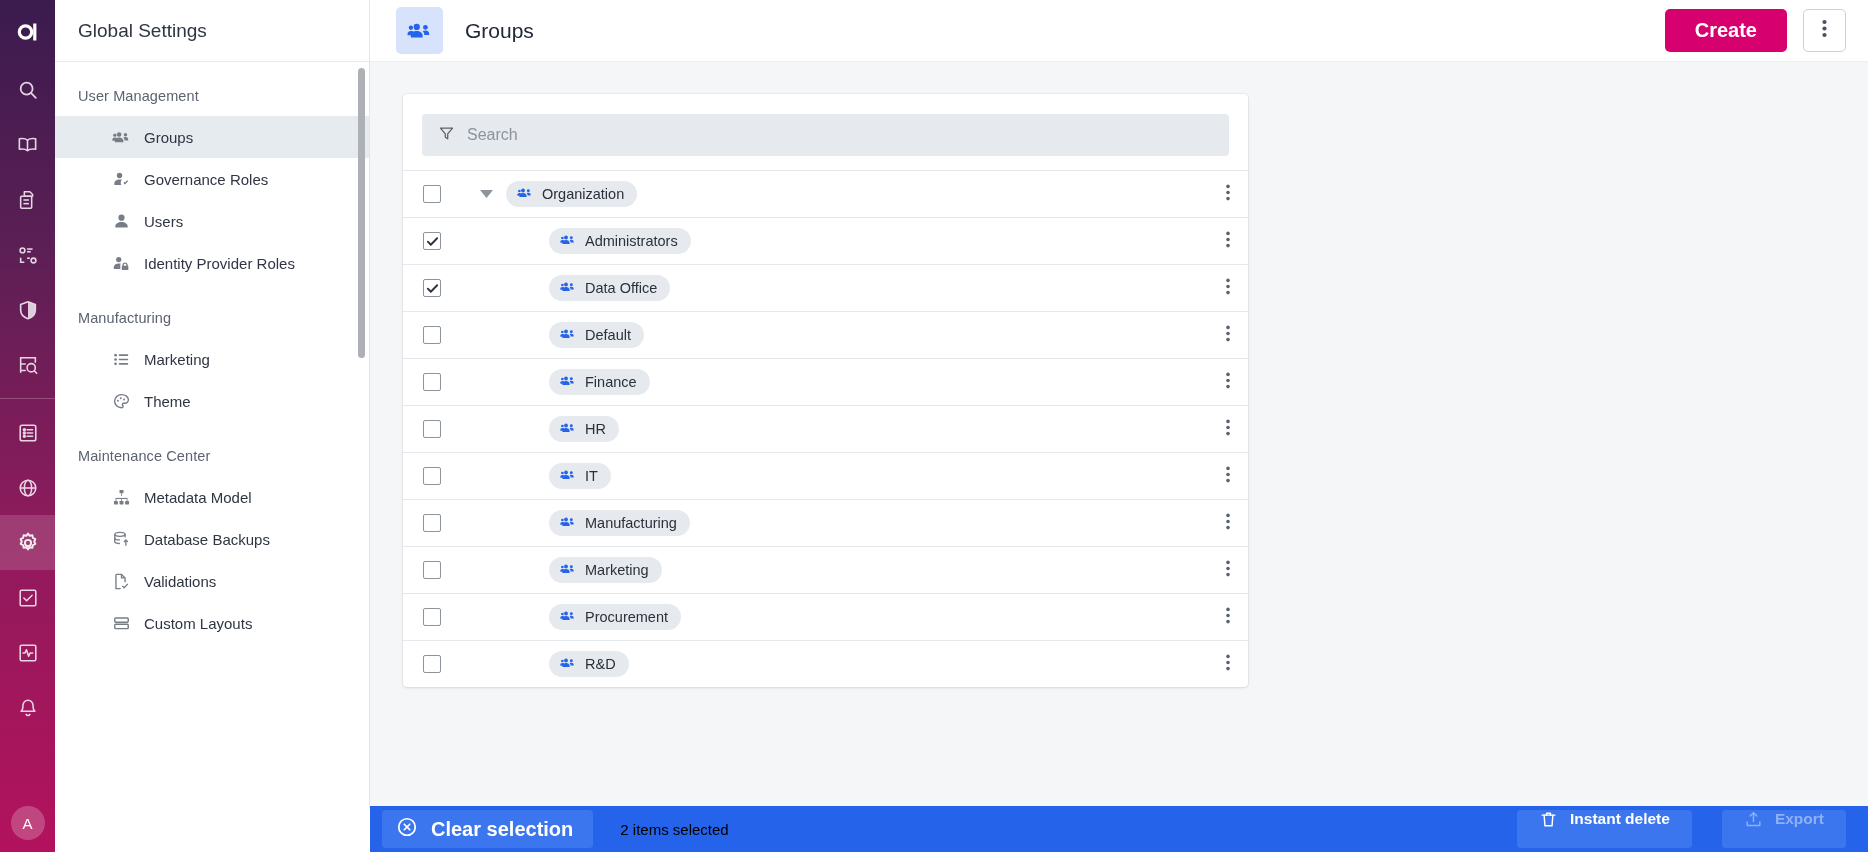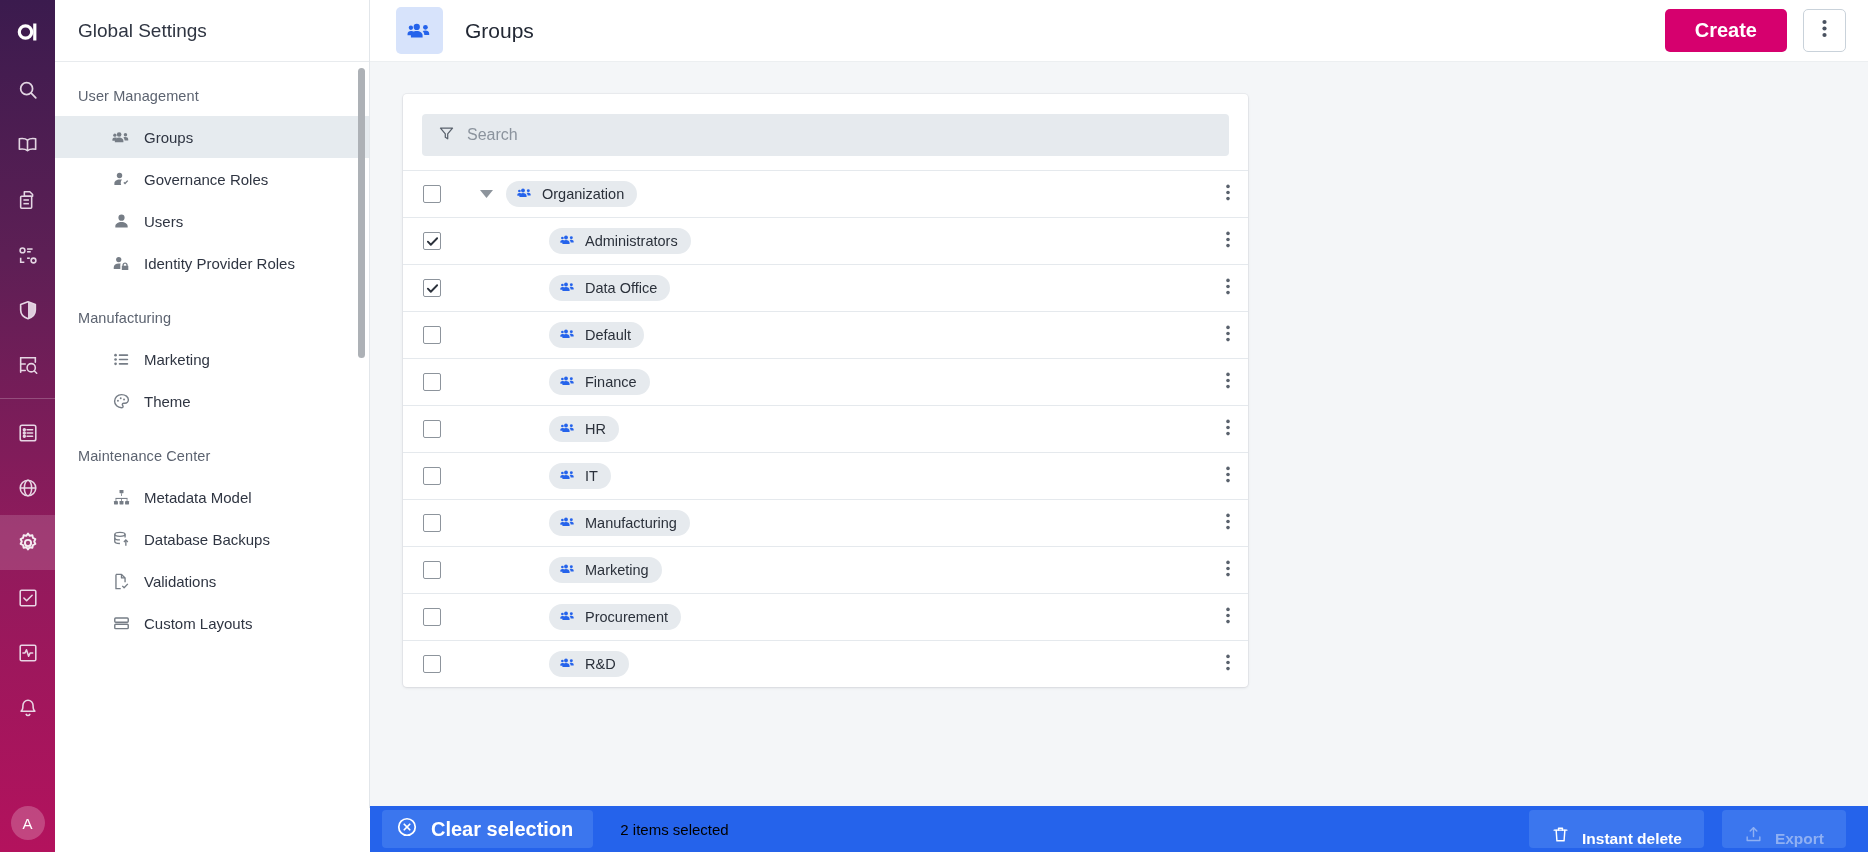--- a/index.html
+++ b/index.html
@@ -133,27 +133,27 @@
   }
   .clear-btn {
     display: flex; align-items: center; gap: 13px; height: 38px;
     background: #3b76ee; border-radius: 4px; padding: 0 20px 0 14px;
     color: #fff; font-size: 20px; font-weight: bold; cursor: pointer; border: none;
     font-family: "Liberation Sans", sans-serif;
   }
   .sel-count { color: #000000; font-size: 15px; margin-left: 27px; }
   .ab-spacer { flex: 1 1 auto; }
   .ab-btn {
-    display: flex; align-items: flex-end; gap: 12px; height: 38px;
+    display: flex; align-items: flex-start; gap: 12px; height: 38px;
     background: #3b76ee; border-radius: 4px; padding: 0 22px;
     color: #fff; font-size: 15.5px; font-weight: bold; cursor: pointer; border: none;
     font-family: "Liberation Sans", sans-serif;
   }
   .ab-btn.disabled { color: #8fb0f3; cursor: default; }
-  .ab-btn + .ab-btn { margin-left: 18px; }
+  .ab-btn + .ab-btn { margin-left: 30px; }
 </style>
 </head>
 <body>
 
 <div class="app">
 
   <div class="rail">
     <div class="rail-logo">
       <svg width="26" height="26" viewBox="0 0 26 26">
         <circle cx="10.5" cy="14" r="6.2" fill="none" stroke="#fff" stroke-width="3.2"></circle>

